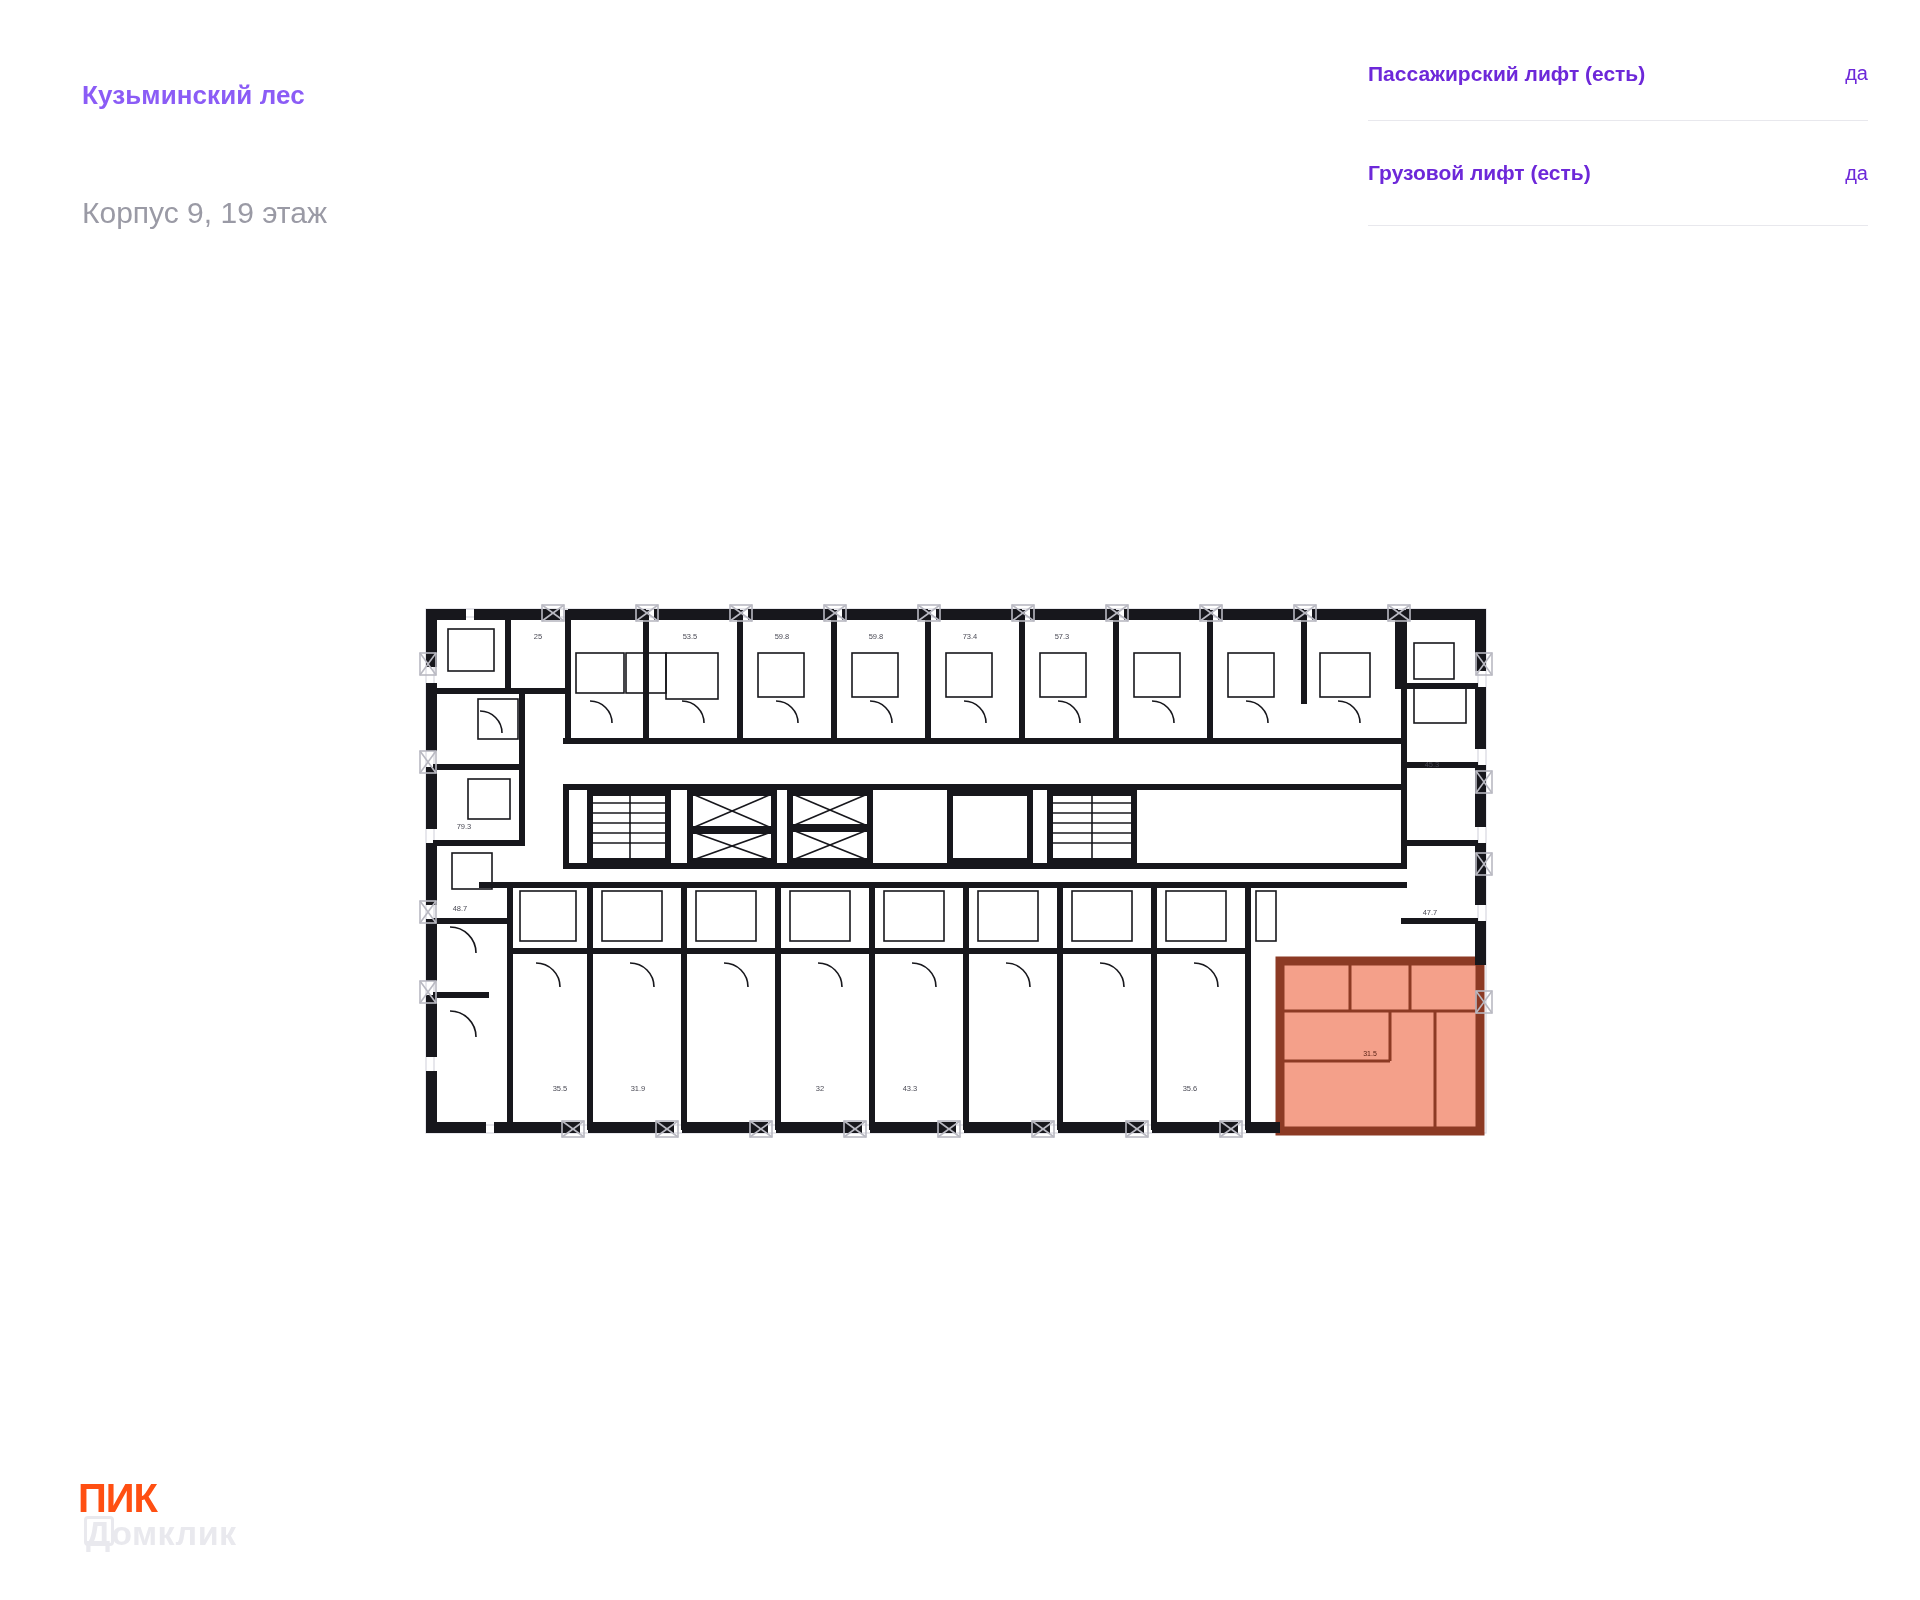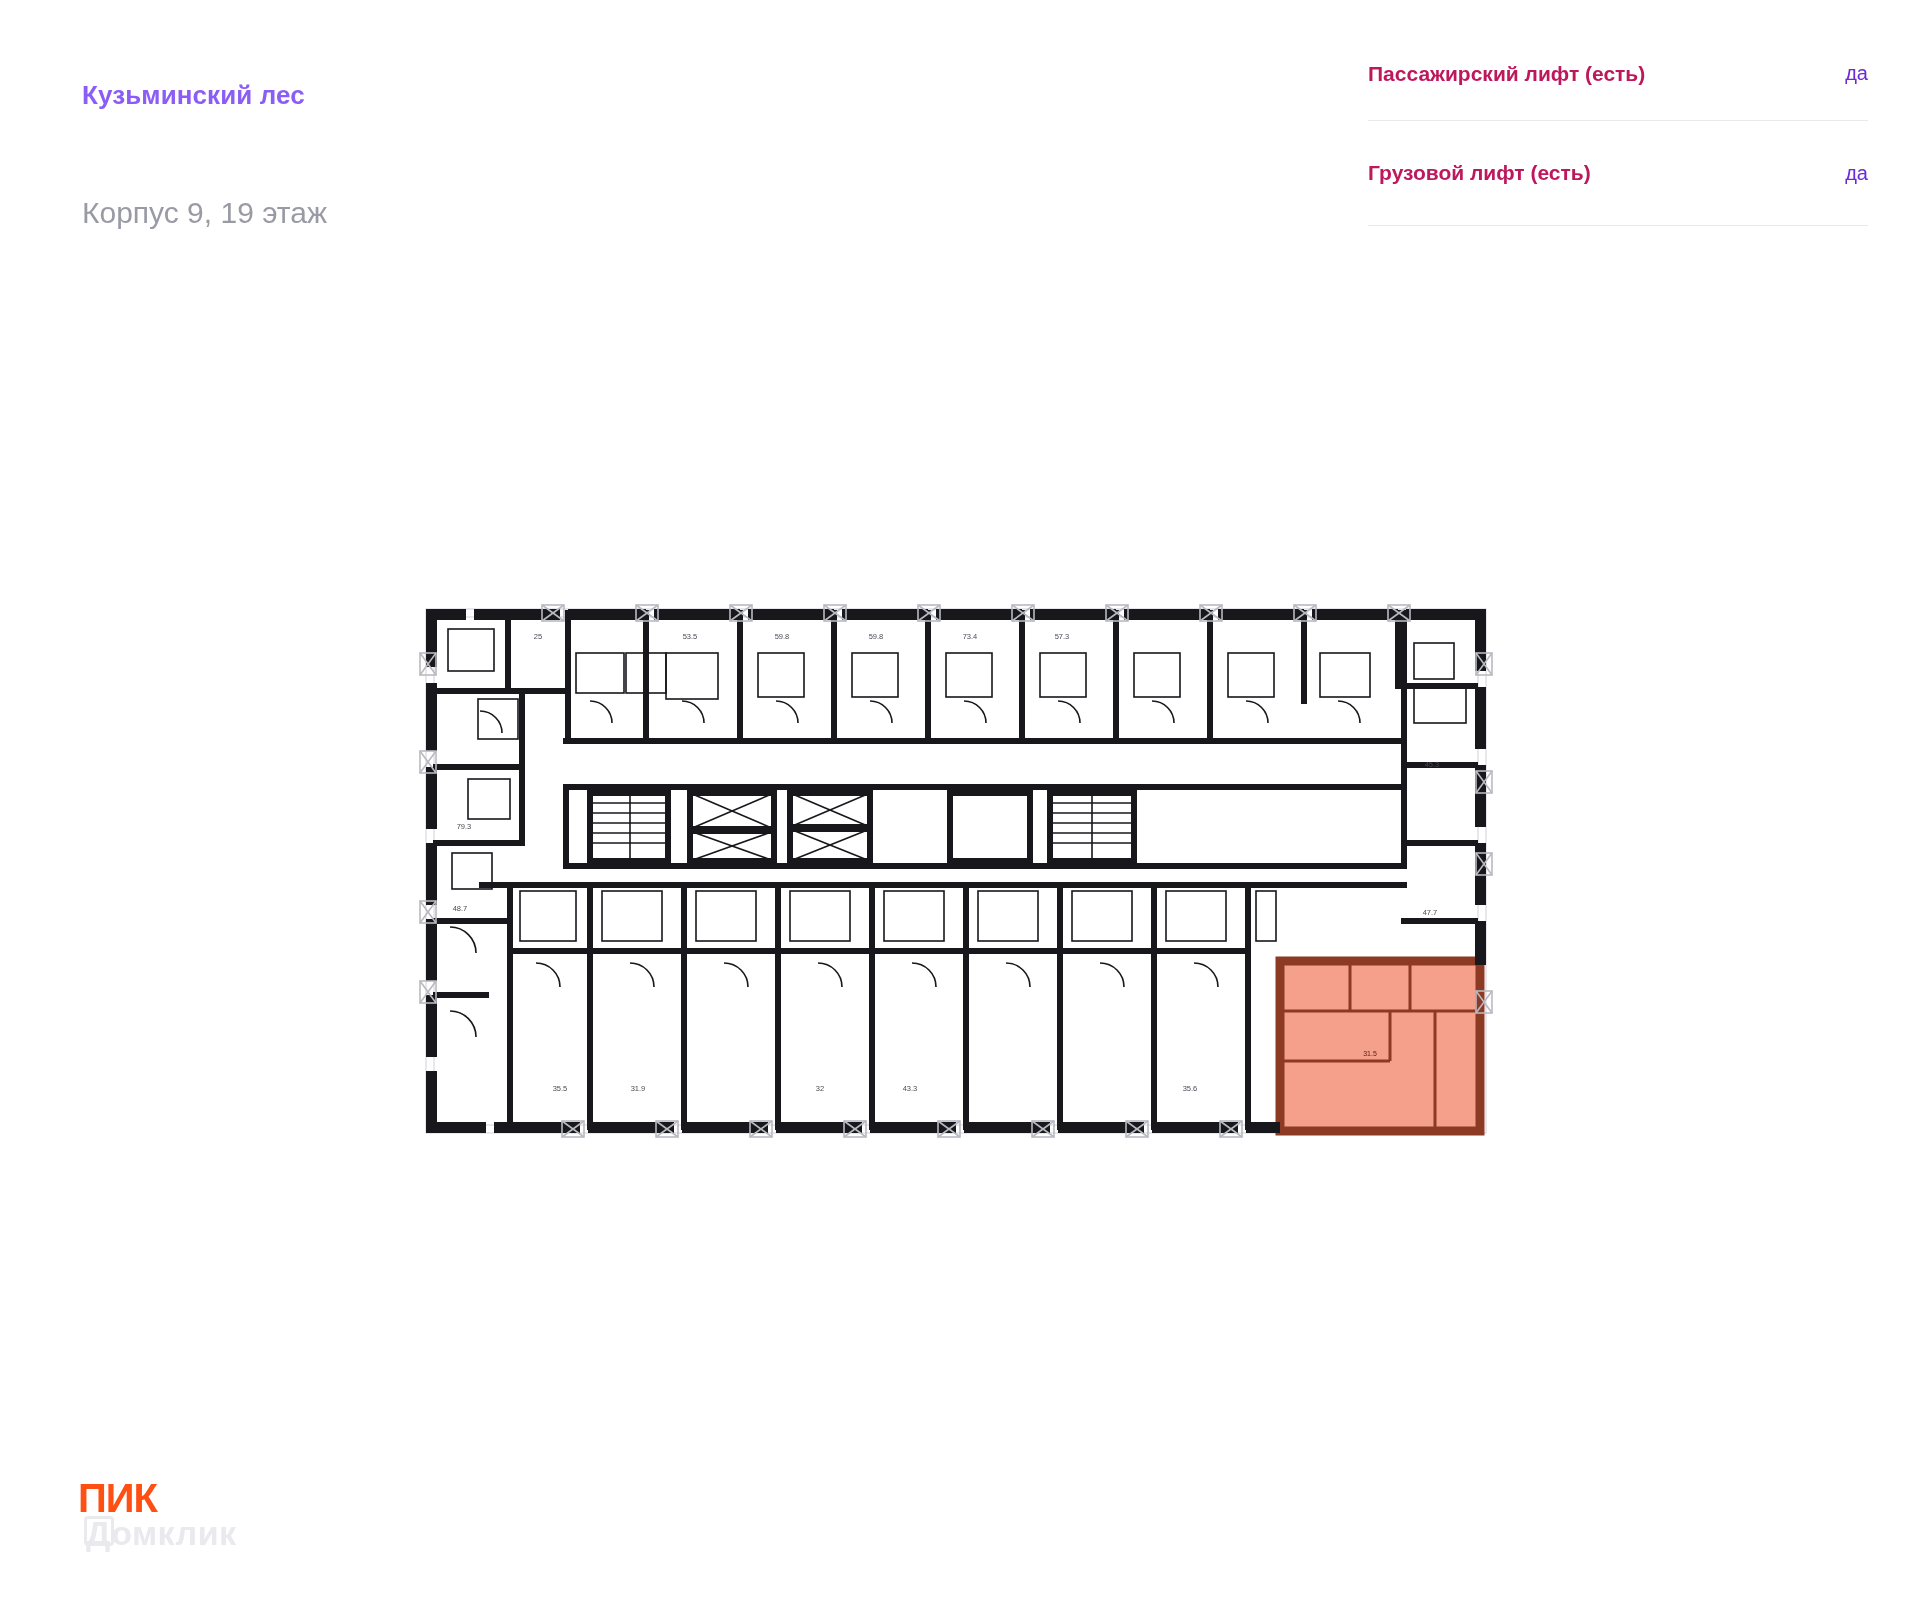--- a/index.html
+++ b/index.html
@@ -68,21 +68,21 @@
     align-items: center;
     justify-content: space-between;
   }
   .spec-row:first-child {
     height: 58px;
     align-items: flex-start;
   }
   .spec-label {
     font-size: 21px;
     font-weight: 700;
-    color: #be185d;
+    color: #6d28d9;
     white-space: nowrap;
   }
   .spec-value {
     font-size: 20px;
     font-weight: 400;
     color: #6d28d9;
     white-space: nowrap;
   }
 
   

